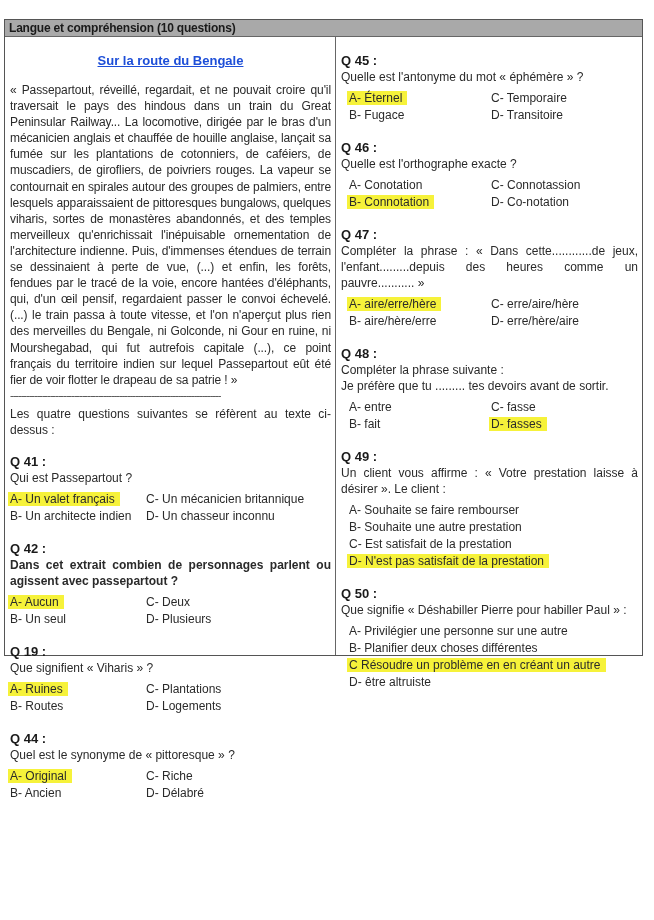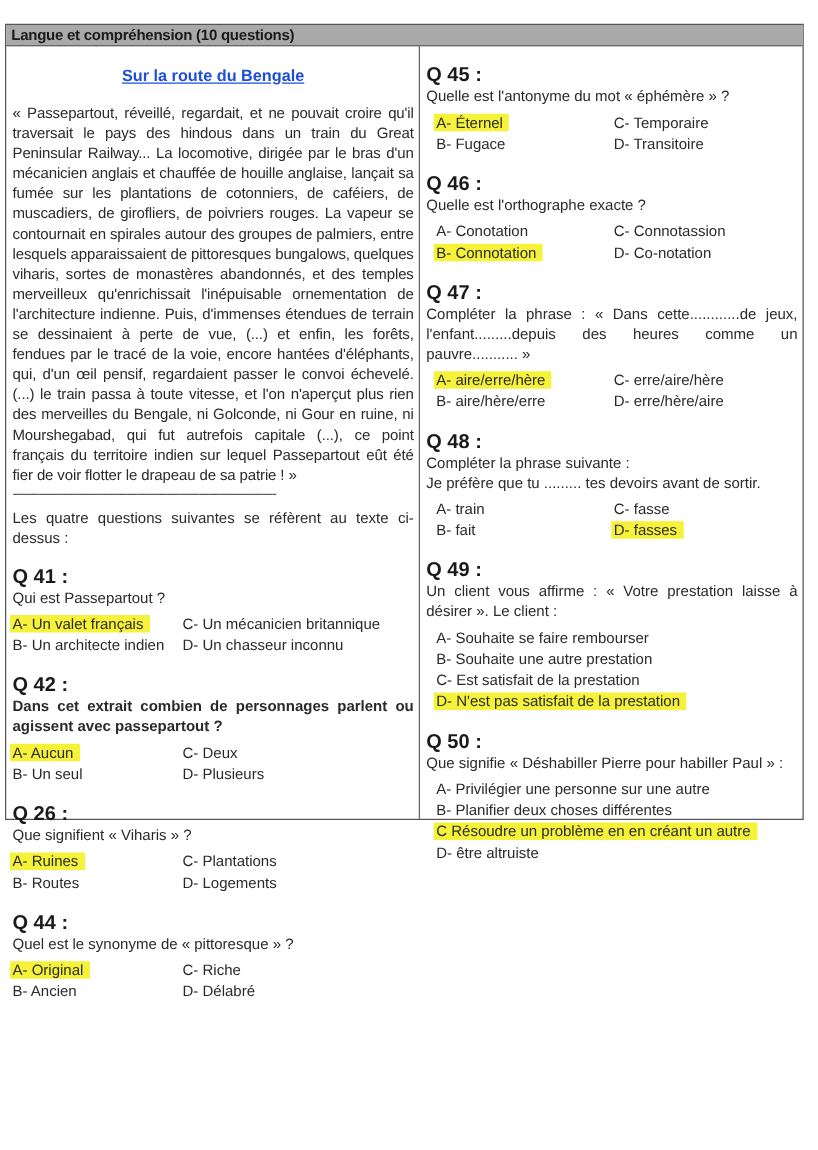--- a/index.html
+++ b/index.html
@@ -31,21 +31,21 @@
   .passage {
     font-size: 12px; line-height: 16.1px; text-align: justify; margin: 0;
     letter-spacing: -0.1px;
   }
   .dashes {
     font-size: 11px; color: #444; letter-spacing: -1px; overflow: hidden; white-space: nowrap;
     width: 290px; margin-top: 2px; line-height: 10px;
   }
   .intro { font-size: 12px; line-height: 16px; text-align: justify; margin-top: 6px; }
   .q { margin-top: 16px; }
-  .q-label { font-size: 16px; font-weight: bold; line-height: 16px; color: #1a1a1a; }
+  .q-label { font-size: 13px; font-weight: bold; line-height: 16px; color: #1a1a1a; }
   .q-text { font-size: 12px; line-height: 16px; text-align: justify; }
   .opts {
     display: grid; grid-template-columns: 136px 1fr; font-size: 12px; line-height: 17px;
     margin-top: 5px;
   }
   .col-right .opts { grid-template-columns: 142px 1fr; padding-left: 8px; }
   .opts-list { font-size: 12px; line-height: 17px; margin-top: 5px; padding-left: 8px; }
   .opt span.hl { background: #f6f23a; padding: 0 5px 0 2px; margin-left: -2px; }
   .opt { white-space: nowrap; }
 </style>
@@ -75,21 +75,21 @@
             <div class="q-label">Q 42 :</div>
             <div class="q-text" style="white-space: pre-line; font-weight: bold;">Dans cet extrait combien de personnages parlent ou agissent avec passepartout ?</div>
             <div class="opts">
               <div class="opt"><span class="hl" style="background: rgb(246, 242, 58);">A- Aucun</span></div>
               <div class="opt"><span>C- Deux</span></div>
               <div class="opt"><span>B- Un seul</span></div>
               <div class="opt"><span>D- Plusieurs</span></div>
             </div>
           </div>
           <div class="q">
-            <div class="q-label">Q 26 :</div>
+            <div class="q-label">Q 19 :</div>
             <div class="q-text" style="white-space: pre-line;">Que signifient « Viharis » ?</div>
             <div class="opts">
               <div class="opt"><span class="hl" style="background: rgb(246, 242, 58);">A- Ruines</span></div>
               <div class="opt"><span>C- Plantations</span></div>
               <div class="opt"><span>B- Routes</span></div>
               <div class="opt"><span>D- Logements</span></div>
             </div>
           </div>
           <div class="q">
             <div class="q-label">Q 44 :</div>
@@ -133,21 +133,21 @@
               <div class="opt"><span>C- erre/aire/hère</span></div>
               <div class="opt"><span>B- aire/hère/erre</span></div>
               <div class="opt"><span>D- erre/hère/aire</span></div>
             </div>
           </div>
           <div class="q">
             <div class="q-label">Q 48 :</div>
             <div class="q-text" style="white-space: pre-line;">Compléter la phrase suivante :
 Je préfère que tu ......... tes devoirs avant de sortir.</div>
             <div class="opts">
-              <div class="opt"><span>A- train</span></div>
+              <div class="opt"><span>A- entre</span></div>
               <div class="opt"><span>C- fasse</span></div>
               <div class="opt"><span>B- fait</span></div>
               <div class="opt"><span class="hl" style="background: rgb(246, 242, 58);">D- fasses</span></div>
             </div>
           </div>
           <div class="q">
             <div class="q-label">Q 49 :</div>
             <div class="q-text" style="white-space: pre-line;">Un client vous affirme : « Votre prestation laisse à désirer ». Le client :</div>
             <div class="opts-list">
               <div class="opt"><span>A- Souhaite se faire rembourser</span></div>

